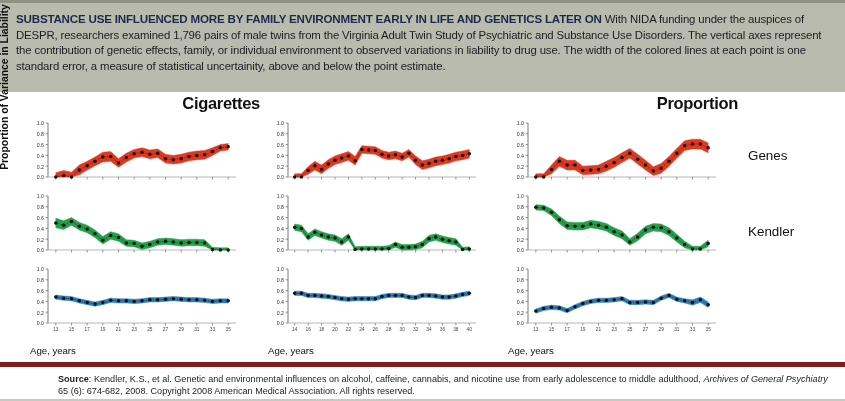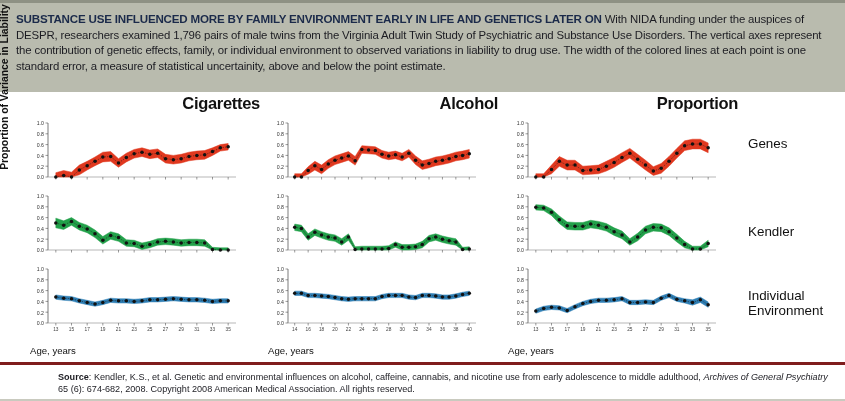--- a/index.html
+++ b/index.html
@@ -50,21 +50,21 @@
     position:absolute;font-size:9.6px;font-weight:normal;color:#111;text-align:left;
   }
 
   .panel{position:absolute;}
   .panel svg{display:block;}
 
   
   .footer{
     position:absolute;left:0;top:362px;width:845px;height:39px;
     background:#ffffff;box-sizing:border-box;
-    border-top:3px solid #7f1d1d;
+    border-top:5px solid #7f1d1d;
     padding:6px 14px 0 58px;
   }
   .footer-text{font-size:9.1px;line-height:12.4px;color:#1c1c22;}
   .footer-text b{font-weight:bold;}
   .footer-text i{font-style:italic;}
   .edge-top{position:absolute;left:0;top:0;width:845px;height:3px;background:#8e9184;}
   .edge-bot{position:absolute;left:0;bottom:0;width:845px;height:2px;background:#c9cabf;}
 </style>
 </head>
 <body>
@@ -76,26 +76,24 @@
     <div class="header-text">
       <span class="header-lede">SUBSTANCE USE INFLUENCED MORE BY FAMILY ENVIRONMENT EARLY IN LIFE AND GENETICS LATER ON</span><span> With NIDA funding under the auspices of DESPR, researchers examined 1,796 pairs of male twins from the Virginia Adult Twin Study of Psychiatric and Substance Use Disorders. The vertical axes represent the contribution of genetic effects, family, or individual environment to observed variations in liability to drug use. The width of the colored lines at each point is one standard error, a measure of statistical uncertainity, above and below the point estimate.</span>
     </div>
   </div>
 
   <div class="plots">
 
     <div class="ylabel">Proportion of Variance in Liability</div>
 
     <div class="col-title" id="ct0" style="left:30px;width:230px;">Cigarettes</div>
-    <div class="col-title" id="ct1" style="left:268px;width:230px;">Alcohol</div>
     <div class="col-title" id="ct2" style="left:508px;width:230px;">Proportion</div>
 
-    <div class="rowlabel" style="top:44px;">Genes</div>
+    <div class="rowlabel" style="top:56px;">Genes</div>
     <div class="rowlabel" style="top:132px;">Kendler</div>
-    <div class="rowlabel" style="top:196px;width:92px;">Individual Environment</div>
 
     <div class="axistitle" style="left:30px;top:253px;width:230px;">Age, years</div>
     <div class="axistitle" style="left:268px;top:253px;width:230px;">Age, years</div>
     <div class="axistitle" style="left:508px;top:253px;width:230px;">Age, years</div>
 
     <div class="panel" id="panel-0" style="left:22px;top:28px;">
         <svg width="218" height="68" viewBox="0 0 218 68">
           <text x="22" y="59.4" text-anchor="end" font-size="5.2" fill="#333" font-family="&quot;Liberation Sans&quot;, sans-serif">0.0</text>
           <line x1="23.5" y1="57" x2="26" y2="57" stroke="#555" stroke-width="0.6"></line>
           <text x="22" y="48.6" text-anchor="end" font-size="5.2" fill="#333" font-family="&quot;Liberation Sans&quot;, sans-serif">0.2</text>

